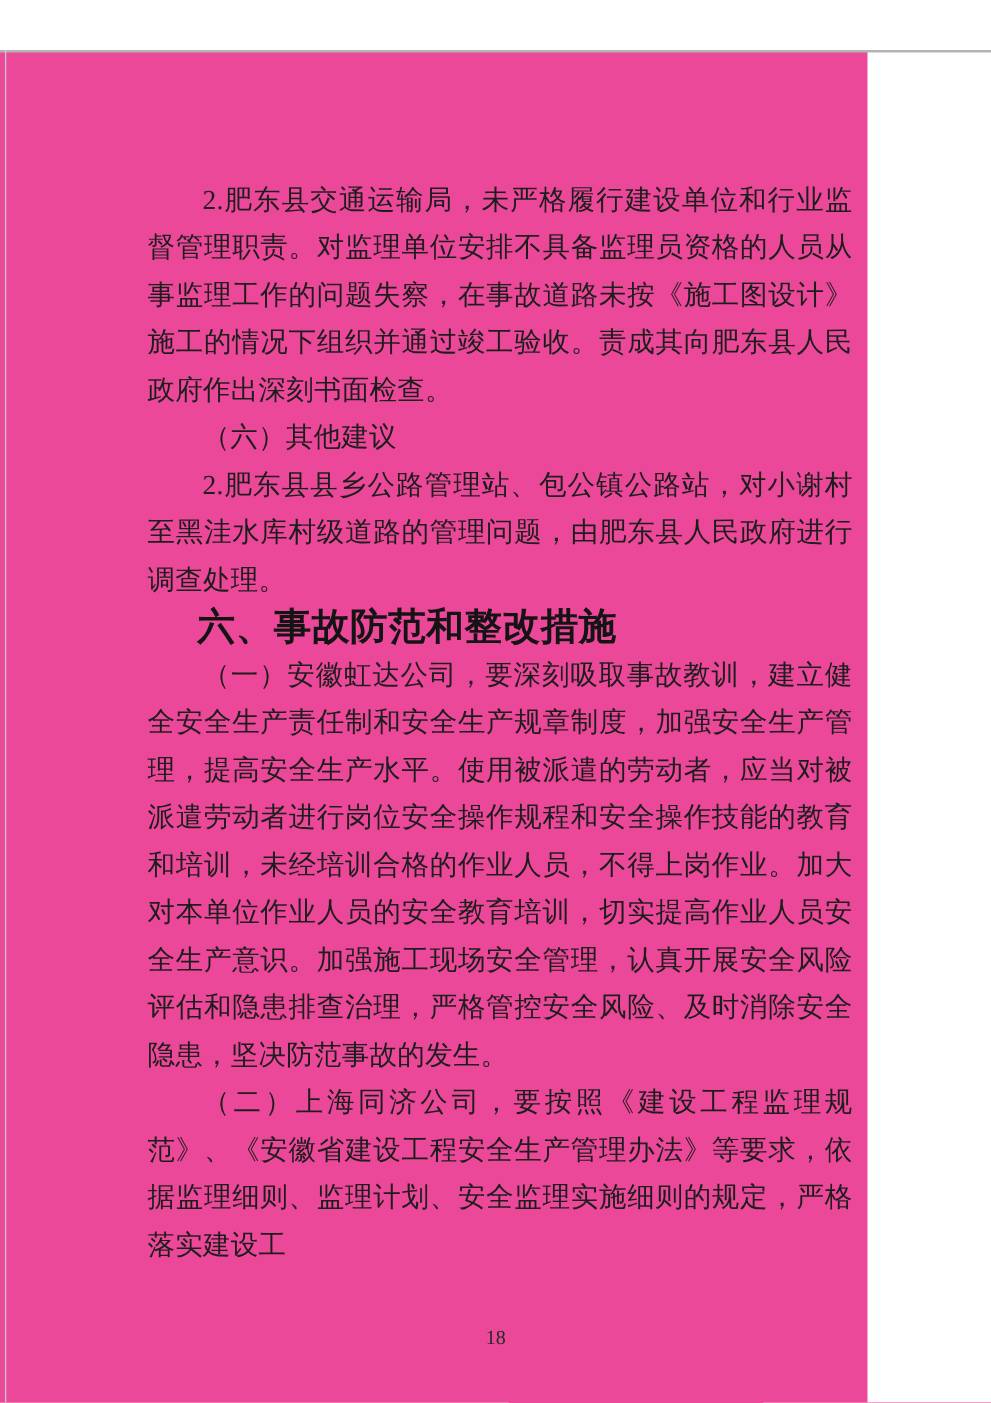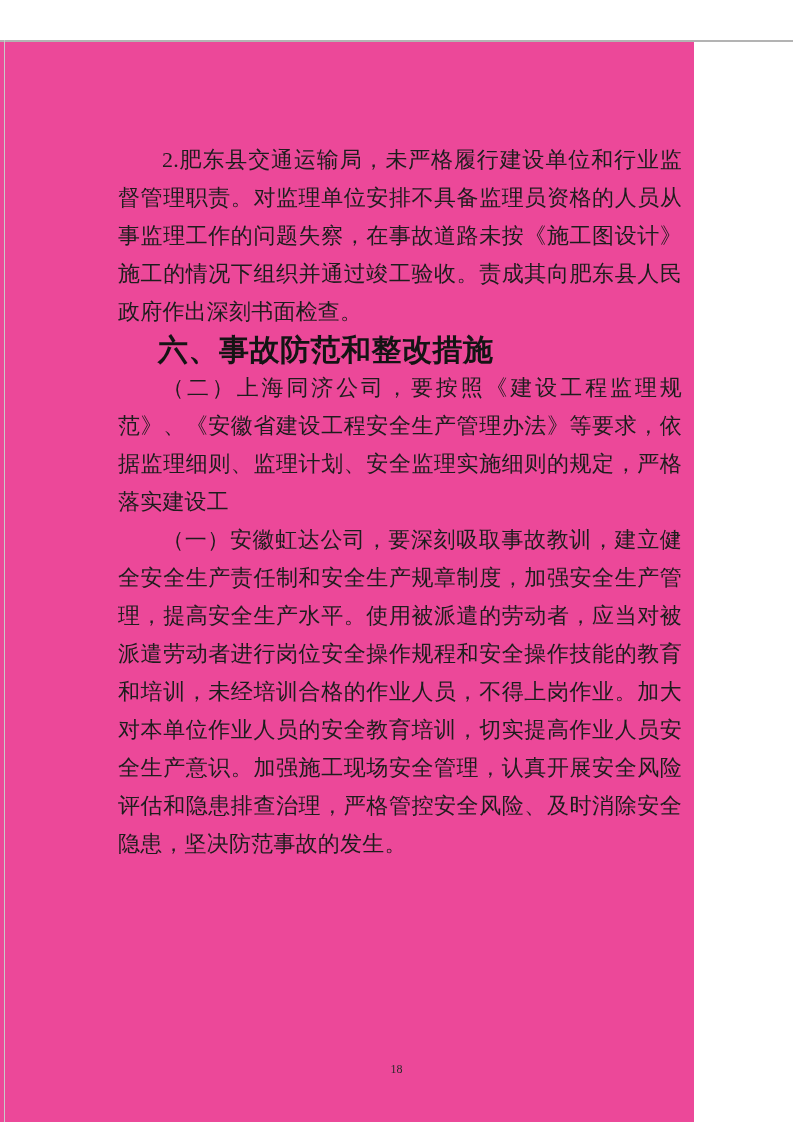--- a/index.html
+++ b/index.html
@@ -61,35 +61,37 @@
     letter-spacing: 0.5px;
     font-family: "Liberation Sans", "DejaVu Sans", sans-serif;
     color: #141414;
   }
   .page-number {
     position: absolute;
     left: 0;
     top: 1022px;
     width: 793px;
     text-align: center;
-    font-size: 12px;
+    font-size: 16px;
     color: #2a2a2a;
     font-family: "Liberation Serif", "DejaVu Serif", serif;
   }
 </style>
 </head>
 <body>
 
 <div class="page">
 
   <div class="edge-top"></div>
   <div class="edge-left"></div>
 
   <div class="content">
     <p class="para">2.肥东县交通运输局，未严格履行建设单位和行业监督管理职责。对监理单位安排不具备监理员资格的人员从事监理工作的问题失察，在事故道路未按《施工图设计》施工的情况下组织并通过竣工验收。责成其向肥东县人民政府作出深刻书面检查。</p>
+    <p class="para">（六）其他建议</p>
+    <p class="para">2.肥东县县乡公路管理站、包公镇公路站，对小谢村至黑洼水库村级道路的管理问题，由肥东县人民政府进行调查处理。</p>
     <p class="heading">六、事故防范和整改措施</p>
+    <p class="para">（一）安徽虹达公司，要深刻吸取事故教训，建立健全安全生产责任制和安全生产规章制度，加强安全生产管理，提高安全生产水平。使用被派遣的劳动者，应当对被派遣劳动者进行岗位安全操作规程和安全操作技能的教育和培训，未经培训合格的作业人员，不得上岗作业。加大对本单位作业人员的安全教育培训，切实提高作业人员安全生产意识。加强施工现场安全管理，认真开展安全风险评估和隐患排查治理，严格管控安全风险、及时消除安全隐患，坚决防范事故的发生。</p>
     <p class="para">（二）上海同济公司，要按照《建设工程监理规范》、《安徽省建设工程安全生产管理办法》等要求，依据监理细则、监理计划、安全监理实施细则的规定，严格落实建设工</p>
-    <p class="para">（一）安徽虹达公司，要深刻吸取事故教训，建立健全安全生产责任制和安全生产规章制度，加强安全生产管理，提高安全生产水平。使用被派遣的劳动者，应当对被派遣劳动者进行岗位安全操作规程和安全操作技能的教育和培训，未经培训合格的作业人员，不得上岗作业。加大对本单位作业人员的安全教育培训，切实提高作业人员安全生产意识。加强施工现场安全管理，认真开展安全风险评估和隐患排查治理，严格管控安全风险、及时消除安全隐患，坚决防范事故的发生。</p>
   </div>
 
   <div class="page-number">18</div>
 
 </div>
 
 </body></html>

